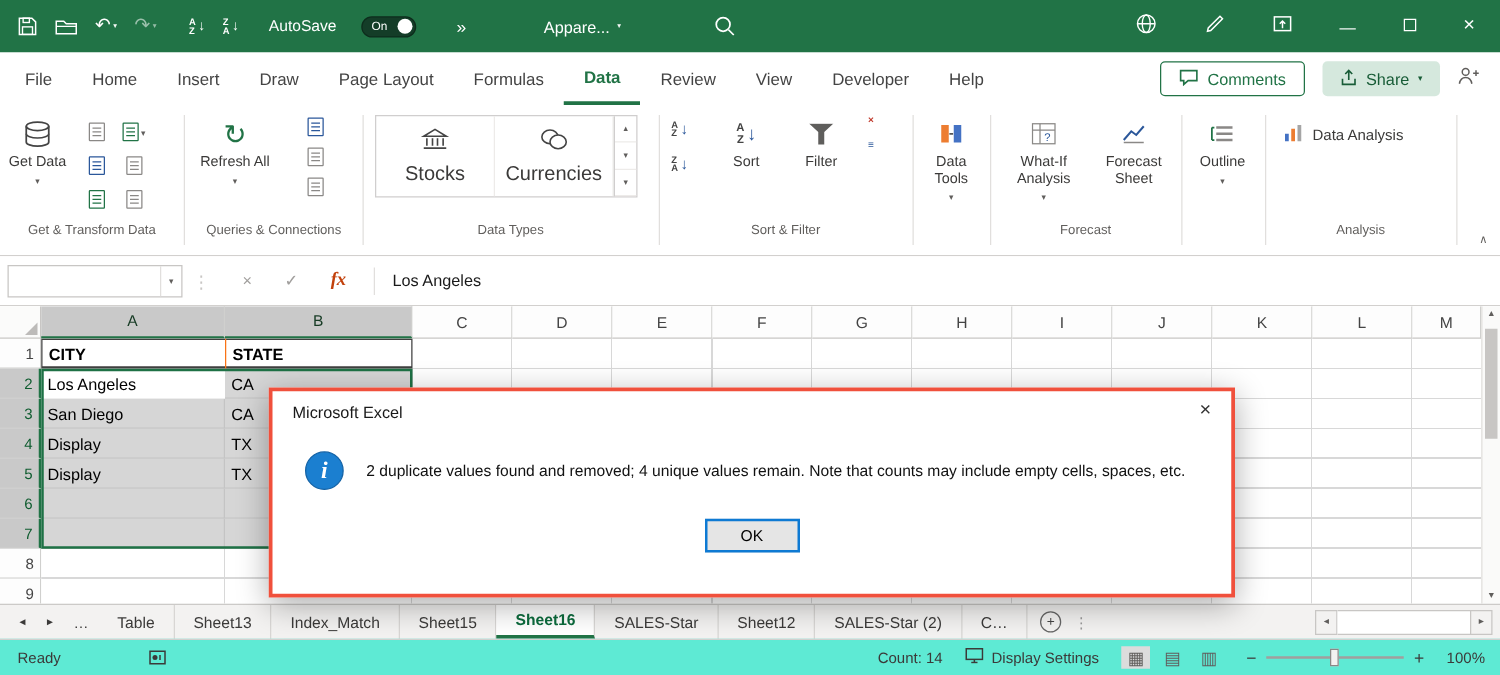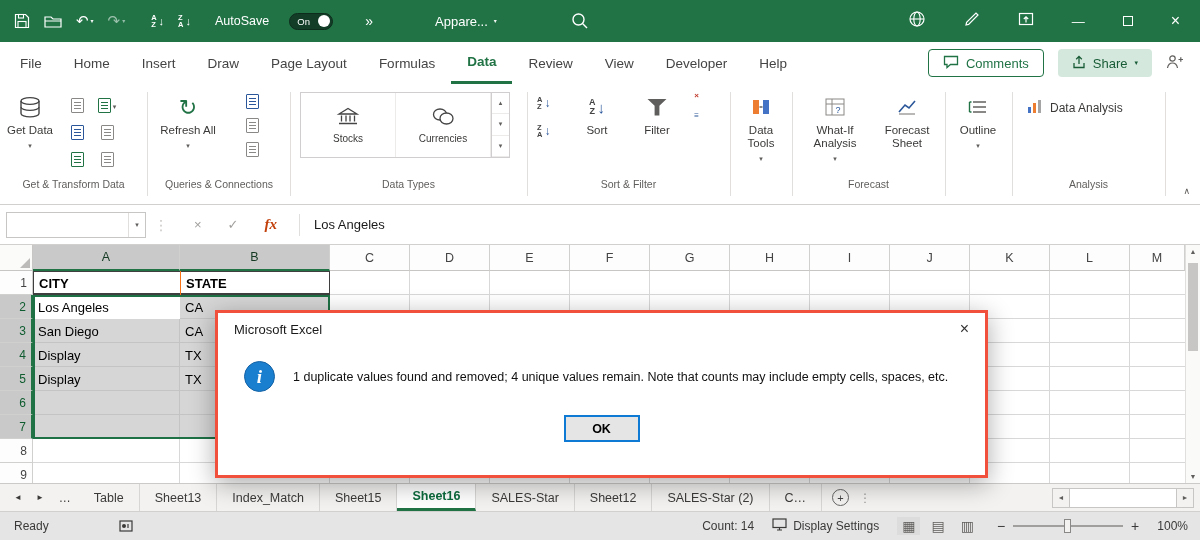--- a/index.html
+++ b/index.html
@@ -47,21 +47,21 @@
   .bigbtn .ic { height:26px; display:flex; align-items:center; justify-content:center; margin-bottom:4px; }
   .chev { font-size:7px; color:#605E5C; margin-top:2px; }
   .mini-col { position:absolute; display:flex; flex-direction:column; gap:9px; align-items:center; }
   .mini-grid { position:absolute; display:grid; grid-template-columns:30px 30px; grid-auto-rows:27px; justify-items:center; align-items:center; }
   .mdoc { width:13px; height:15px; border:1.2px solid #8A8886; border-radius:1px; position:relative; background:#fff; }
   .mdoc::after { content:""; position:absolute; left:2px; top:3px; right:2px; height:1px; background:#8A8886; box-shadow:0 3px 0 #8A8886, 0 6px 0 #8A8886; }
   .mdoc.green { border-color:#217346; } .mdoc.green::after { background:#217346; box-shadow:0 3px 0 #217346, 0 6px 0 #217346; }
   .mdoc.blue { border-color:#2B579A; } .mdoc.blue::after { background:#2B579A; box-shadow:0 3px 0 #2B579A, 0 6px 0 #2B579A; }
   .minibtn { display:flex; align-items:center; gap:2px; }
   .gallery { position:absolute; left:10px; top:8px; width:210px; height:66px; border:1px solid #D0CECE; background:#fff; display:flex; }
-  .tile { width:95px; display:flex; flex-direction:column; align-items:center; justify-content:center; gap:5px; font-size:10px; color:#3B3A39; border-right:1px solid #EDEBE9; cursor:default; }
+  .tile { width:95px; display:flex; flex-direction:column; align-items:center; justify-content:center; gap:5px; font-size:16px; color:#3B3A39; border-right:1px solid #EDEBE9; cursor:default; }
   .galctl { width:18px; margin-left:auto; border-left:1px solid #D0CECE; display:flex; flex-direction:column; }
   .galctl span { flex:1; display:flex; align-items:center; justify-content:center; font-size:7px; color:#605E5C; border-bottom:1px solid #EDEBE9; }
   .funnel-lg { width:20px; height:17px; background:#5f5e5c; clip-path:polygon(0 0,100% 0,62% 42%,62% 100%,38% 100%,38% 42%); }
   .funnel-sm { width:13px; height:11px; background:#A8A6A4; clip-path:polygon(0 0,100% 0,62% 42%,62% 100%,38% 100%,38% 42%); }
   .fwrap { position:relative; display:inline-block; }
   .fbadge { position:absolute; right:-6px; top:-3px; font-size:8px; font-weight:bold; color:#C0392B; }
   .fbadge.gear { color:#2B579A; }
   .sort-ic { display:flex; align-items:center; gap:2px; }
   .sort-ic .lett { color:#444; }
   .sort-ic .sarrow { color:#2B579A; font-size:12px; }
@@ -118,37 +118,37 @@
   .vs-arrow { position:absolute; left:0; right:0; text-align:center; font-size:7px; color:#605E5C; }
   .vs-thumb { position:absolute; left:2px; right:2px; top:18px; height:88px; background:#C8C6C4; }
 
   
   .dialog { position:absolute; left:215px; top:310px; width:773px; height:168px; background:#fff; border:3px solid #F0503C; box-shadow:0 6px 24px rgba(0,0,0,.33); z-index:40; }
   .dlg-title { position:absolute; left:0; top:0; right:0; height:32px; display:flex; align-items:center; padding:0 16px; font-size:13px; color:#1a1a1a; }
   .dlg-close { margin-left:auto; font-size:16px; color:#333; cursor:default; }
   .dlg-body { position:absolute; left:26px; top:48px; right:20px; display:flex; align-items:center; gap:18px; }
   .info-icon { width:31px; height:31px; min-width:31px; border-radius:50%; background:#1B7FD0; border:1px solid #1462A5; color:#fff; display:flex; align-items:center; justify-content:center; font-family:"Liberation Serif",serif; font-style:italic; font-weight:bold; font-size:19px; }
   .dlg-msg { font-size:12.5px; color:#111; }
-  .dlg-ok { position:absolute; left:50%; transform:translateX(-50%); top:102px; width:76px; height:27px; background:#E5E5E5; border:2px solid #0E7AD3; font-size:12.5px; color:#000; font-family:"Liberation Sans",sans-serif; cursor:default;font-weight:bold; }
+  .dlg-ok { position:absolute; left:50%; transform:translateX(-50%); top:102px; width:76px; height:27px; background:#E5E5E5; border:2px solid #0E7AD3; font-size:12.5px; color:#000; font-family:"Liberation Sans",sans-serif; cursor:default; }
 
   
   .tabsbar { position:absolute; left:0; top:483px; right:0; height:28px; background:#F3F2F1; border-top:1px solid #CCCAC8; display:flex; align-items:stretch; }
   .snav { display:flex; align-items:center; padding:0 7px; font-size:8px; color:#3B3A39; }
   .snav.first { padding-left:14px; }
   .sell { display:flex; align-items:center; font-size:12px; color:#3B3A39; padding:0 8px; }
   .stab { display:flex; align-items:center; padding:0 15px; font-size:12.5px; color:#3B3A39; border-right:1px solid #D8D6D4; cursor:default; white-space:nowrap; }
   .stab.active { background:#fff; color:#0C6B3D; font-weight:bold; border-bottom:3px solid #217346; border-right:1px solid #D8D6D4; }
   .addsheet { align-self:center; width:17px; height:17px; border:1.2px solid #666; border-radius:50%; display:flex; align-items:center; justify-content:center; font-size:11px; color:#444; margin-left:10px; }
   .splitter { align-self:center; color:#999; font-size:12px; margin:0 10px; }
   .hscroll { margin-left:auto; margin-right:6px; align-self:center; display:flex; align-items:center; height:20px; }
   .hs-btn { width:18px; height:20px; background:#F3F2F1; border:1px solid #C8C6C4; display:flex; align-items:center; justify-content:center; font-size:7px; color:#605E5C; }
   .hs-track { width:106px; height:20px; background:#fff; border-top:1px solid #C8C6C4; border-bottom:1px solid #C8C6C4; }
 
   
-  .statusbar { position:absolute; left:0; top:511px; right:0; height:29px; background:#e5e5e5; border-top:1px solid #D2D0CE; display:flex; align-items:center; font-size:12px; color:#3B3A39;gap:48px; }
+  .statusbar { position:absolute; left:0; top:511px; right:0; height:29px; background:#5eead4; border-top:1px solid #D2D0CE; display:flex; align-items:center; font-size:12px; color:#3B3A39;gap:48px; }
   .sb-ready { padding-left:14px; }
   .sb-macro { margin-left:22px; display:flex; align-items:center; }
   .sb-right { margin-left:auto; display:flex; align-items:center; gap:18px; padding-right:12px; }
   .sb-ds { display:flex; align-items:center; gap:6px; }
   .sb-views { display:flex; align-items:center; gap:6px; }
   .sb-view { font-size:14px; color:#605E5C; padding:1px 5px; }
   .sb-view.active { background:#DCDCDC; }
   .zoomer { display:flex; align-items:center; gap:8px; }
   .zoom-track { position:relative; width:110px; height:2px; background:#A19F9D; }
   .zoom-thumb { position:absolute; left:51px; top:-6px; width:7px; height:14px; background:#F3F2F1; border:1px solid #8A8886; }
@@ -559,21 +559,21 @@
 
   <div class="dialog">
     <div class="dlg-title">
       <span>Microsoft Excel</span>
       <span class="dlg-close">×</span>
     </div>
     <div class="dlg-body">
       <span class="info-icon">
           <span>i</span>
         </span>
-      <span class="dlg-msg">1 duplicate values found and removed; 4 unique values remain. Note that counts may include empty cells, spaces, etc.</span>
+      <span class="dlg-msg">2 duplicate values found and removed; 4 unique values remain. Note that counts may include empty cells, spaces, etc.</span>
     </div>
     <button class="dlg-ok">OK</button>
   </div>
 
   <div class="tabsbar">
     <span class="snav first">◄</span>
     <span class="snav">►</span>
     <span class="sell">…</span>
     <div class="stab">Table</div>
     <div class="stab">Sheet13</div>

